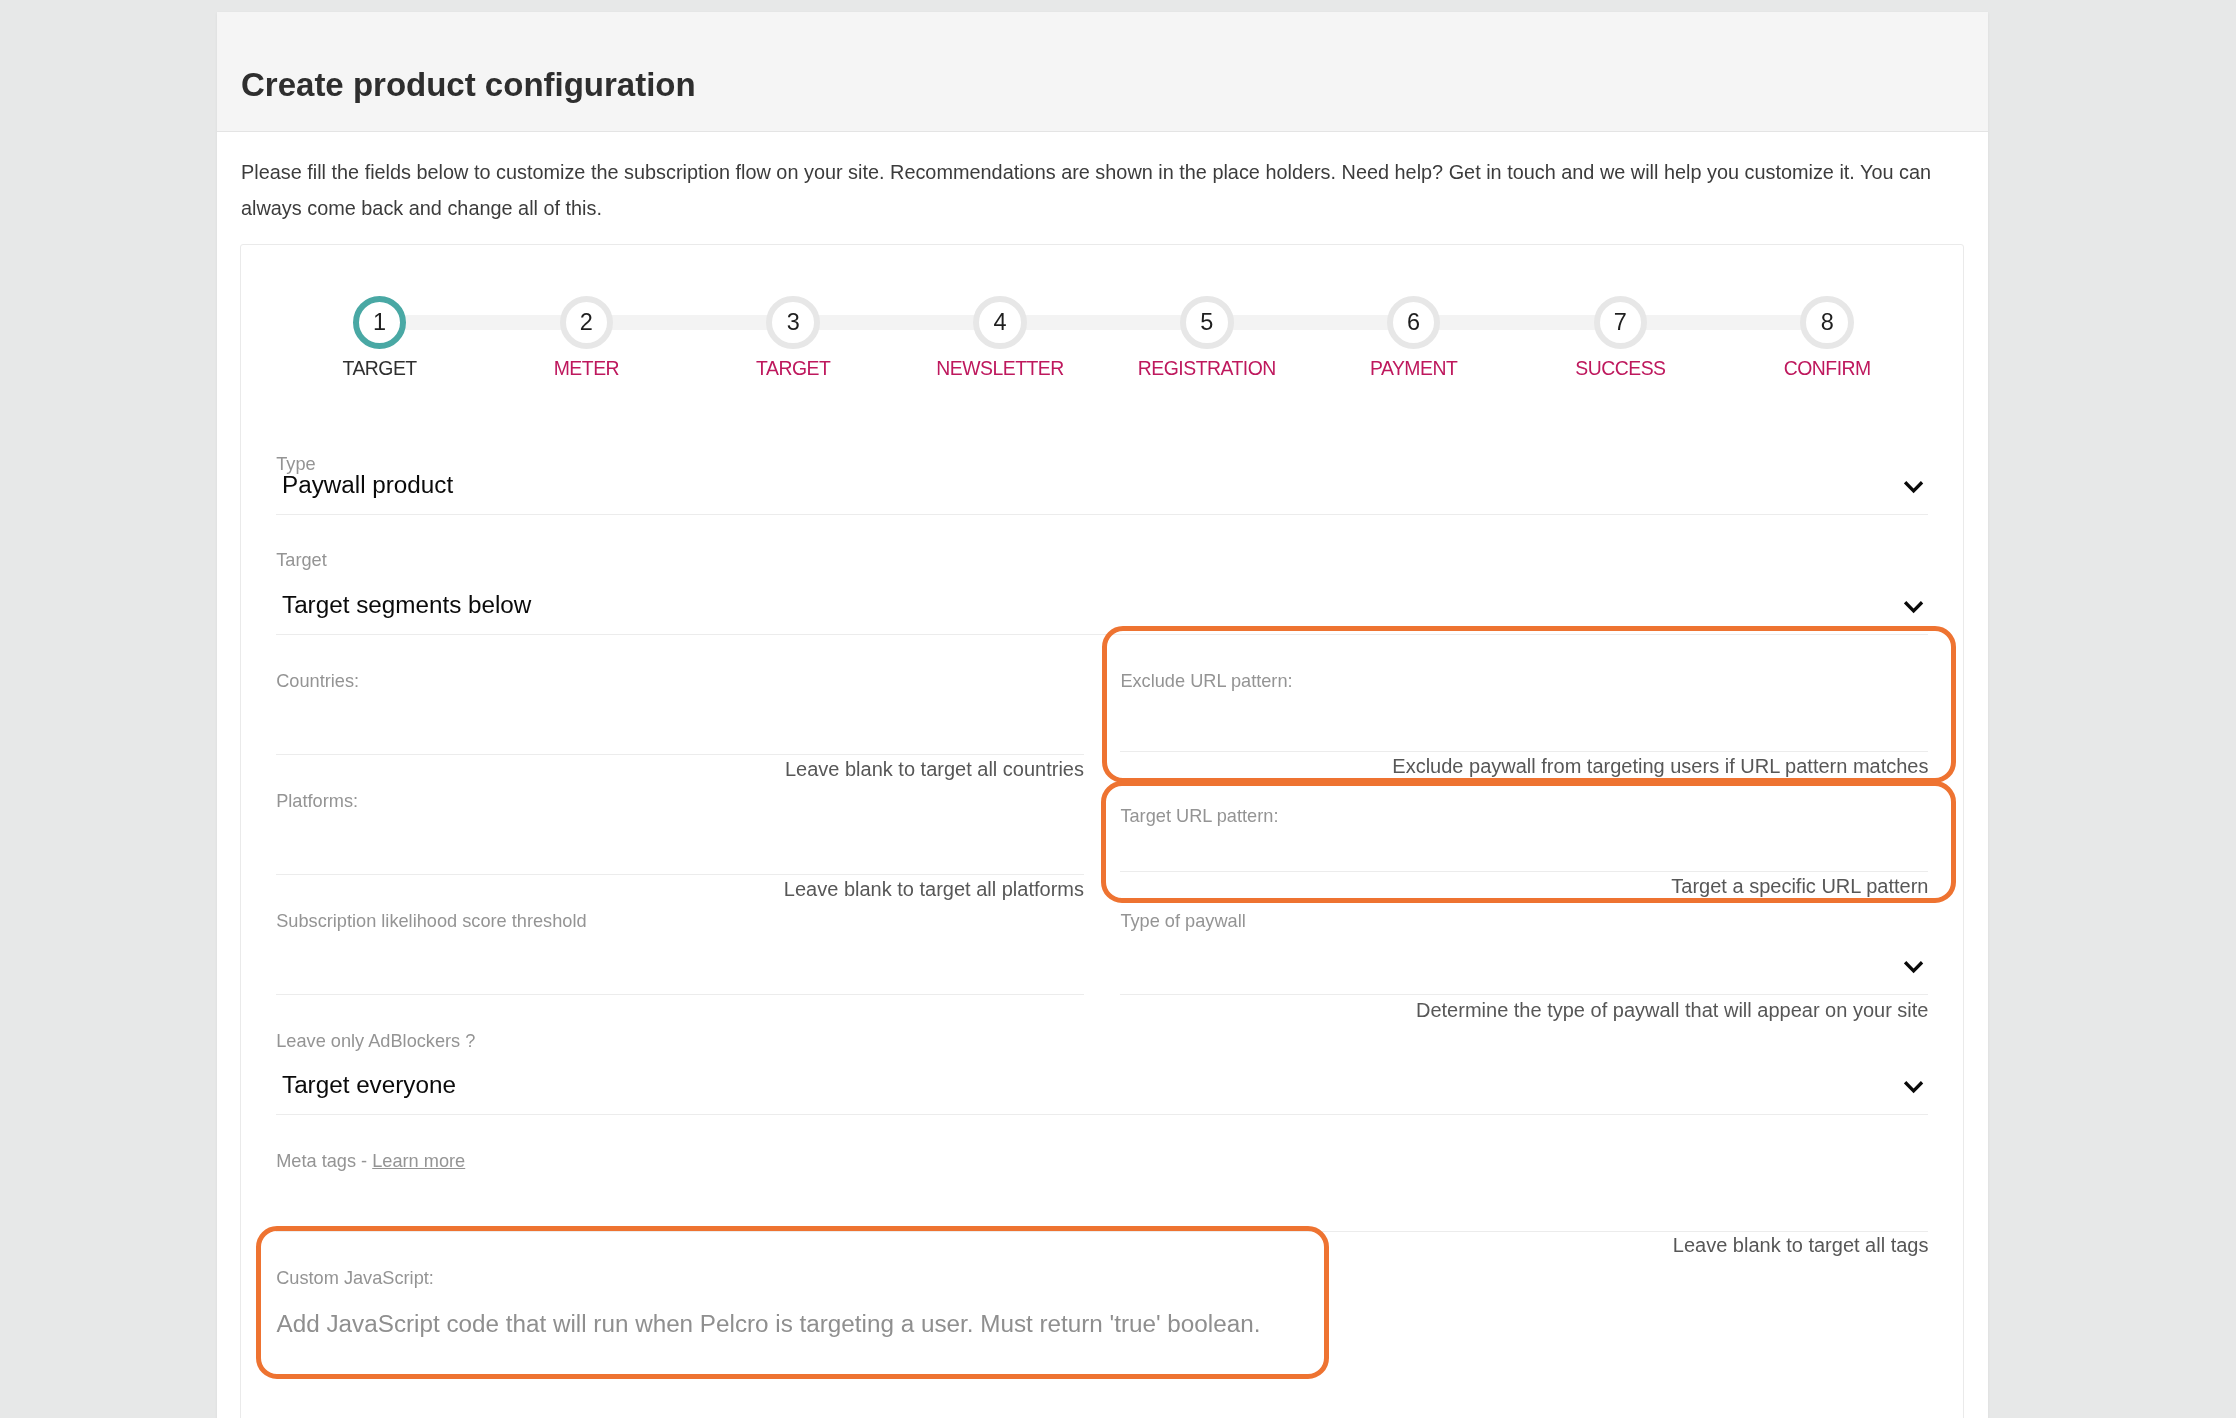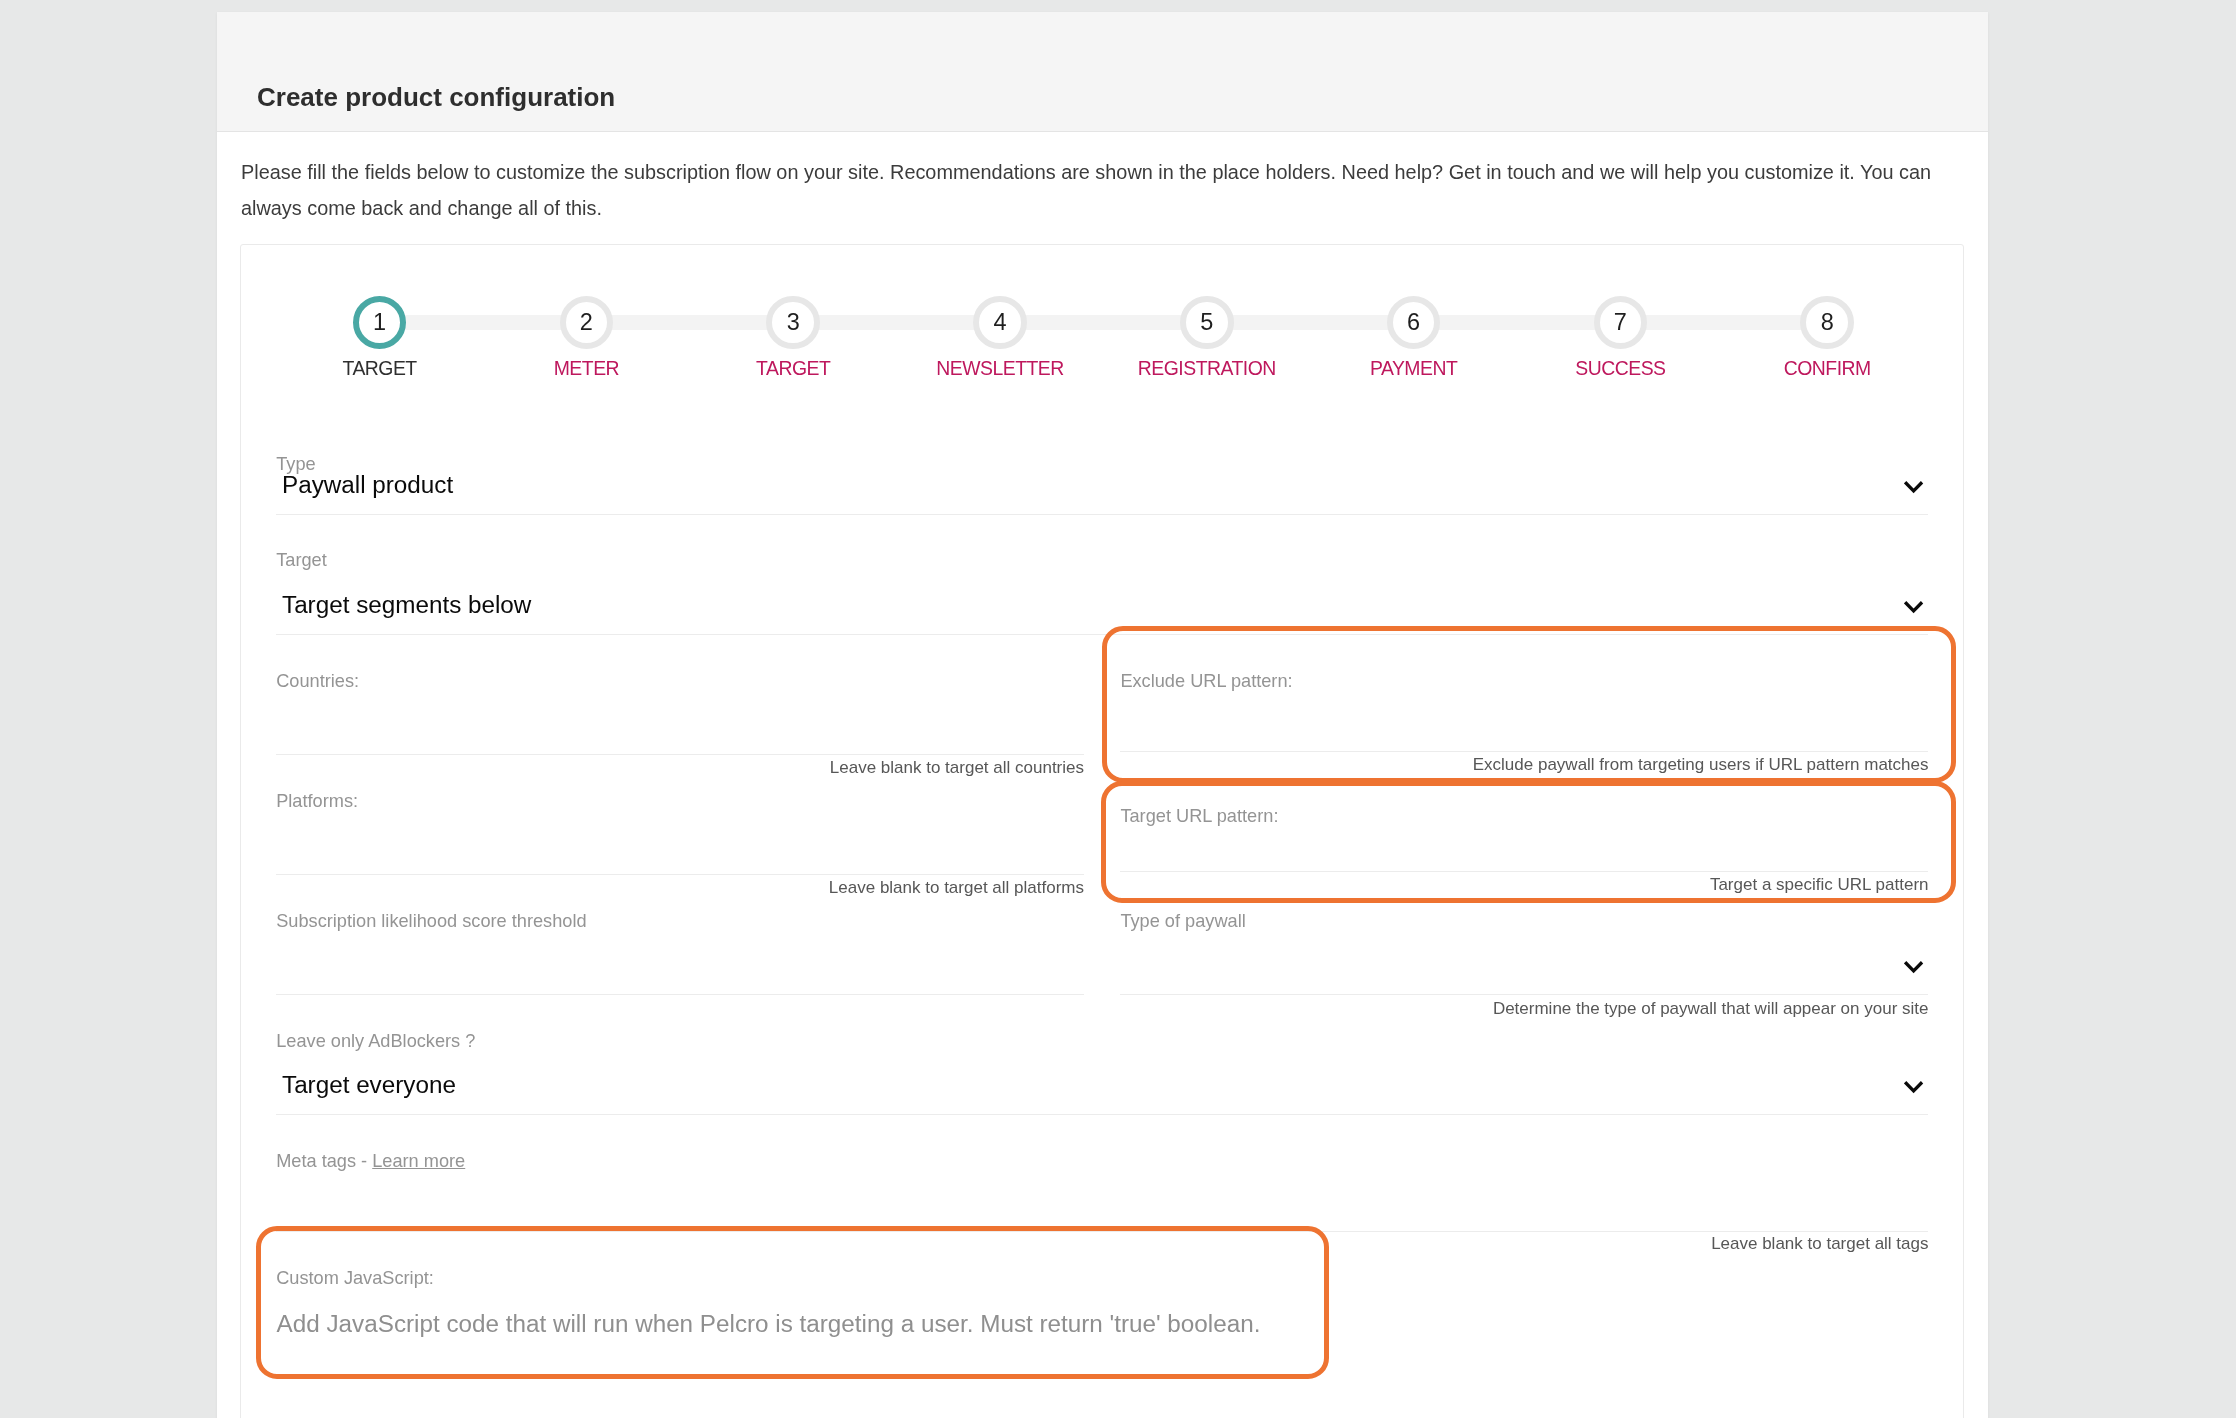--- a/index.html
+++ b/index.html
@@ -1,36 +1,36 @@
 <!DOCTYPE html>
 <html><head>
 <meta charset="utf-8">
 <style>
   html,body{margin:0;padding:0;}
   body{width:2236px;height:1418px;background:#e7e8e8;font-family:"Liberation Sans",sans-serif;overflow:hidden;-webkit-font-smoothing:antialiased;}
   .card{will-change:opacity;position:absolute;left:217px;top:12px;width:1771px;height:1500px;background:#fff;box-shadow:0 1px 3px rgba(0,0,0,.06);}
   .card-header{position:absolute;left:0;top:0;width:100%;height:120px;background:#f5f5f5;border-bottom:1px solid #e4e4e4;box-sizing:border-box;}
-  .card-title{position:absolute;left:24px;font-size:26px;font-weight:bold;color:#2e2e2e;margin:16px;line-height:1;white-space:nowrap;}
+  .card-title{position:absolute;left:24px;font-size:33px;font-weight:bold;color:#2e2e2e;margin:0;line-height:1;white-space:nowrap;}
   .intro{position:absolute;left:24px;width:1740px;font-size:19.88px;color:#3c3c3c;line-height:36.3px;margin:0;}
   .panel{position:absolute;left:23px;top:232px;width:1724px;height:1180px;border:1px solid #eaeaea;border-radius:3px;box-sizing:border-box;}
 
   
   .circ{position:absolute;width:53.6px;height:53.6px;border-radius:50%;border:6.8px solid #e7e7e7;background:#fff;box-sizing:border-box;
         display:flex;align-items:center;justify-content:center;font-size:23.5px;color:#1f1f1f;z-index:2;}
   .circ.active{border-color:#49a8a4;}
   .step-lbl{position:absolute;font-size:19.4px;color:#be185d;letter-spacing:-0.5px;text-align:center;white-space:nowrap;transform:translateX(-50%);line-height:1;}
   .step-lbl.active{color:#2f2f2f;}
   .bar{position:absolute;height:15px;background:#f3f3f3;z-index:1;}
 
   
   .lbl{position:absolute;font-size:18.2px;color:#949494;white-space:nowrap;line-height:1;}
   .val{position:absolute;font-size:24.25px;color:#0a0a0a;white-space:nowrap;line-height:1;}
   .ph{position:absolute;font-size:24.25px;color:#8f8f8f;white-space:nowrap;line-height:1;}
   .line{position:absolute;height:1px;background:#ececec;}
-  .hint{position:absolute;font-size:17px;color:#575757;white-space:nowrap;line-height:1;text-align:right;}
+  .hint{position:absolute;font-size:20px;color:#575757;white-space:nowrap;line-height:1;text-align:right;}
   .chev{position:absolute;line-height:0;}
   .ann{position:absolute;border:5px solid #ee7331;border-radius:21px;box-sizing:border-box;z-index:5;}
   .lm{color:#949494;text-decoration:underline;}
 </style>
 </head>
 <body>
 
 <div class="card">
   <div class="card-header"></div>
   <h1 class="card-title" style="top: 56.4px;">Create product configuration</h1>

